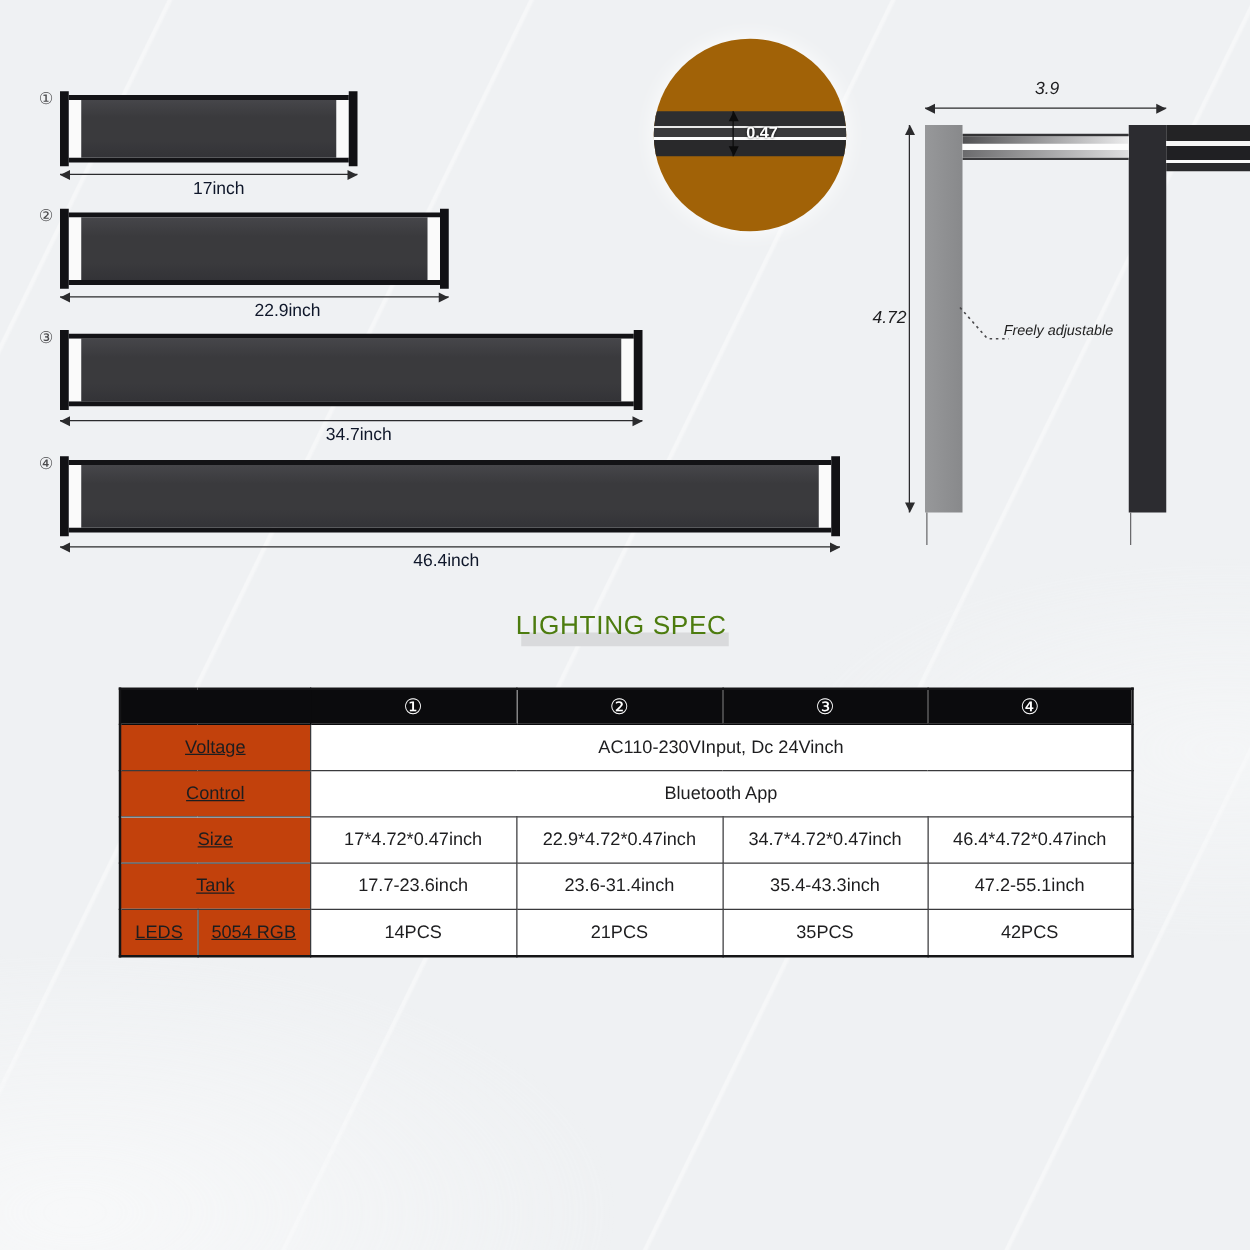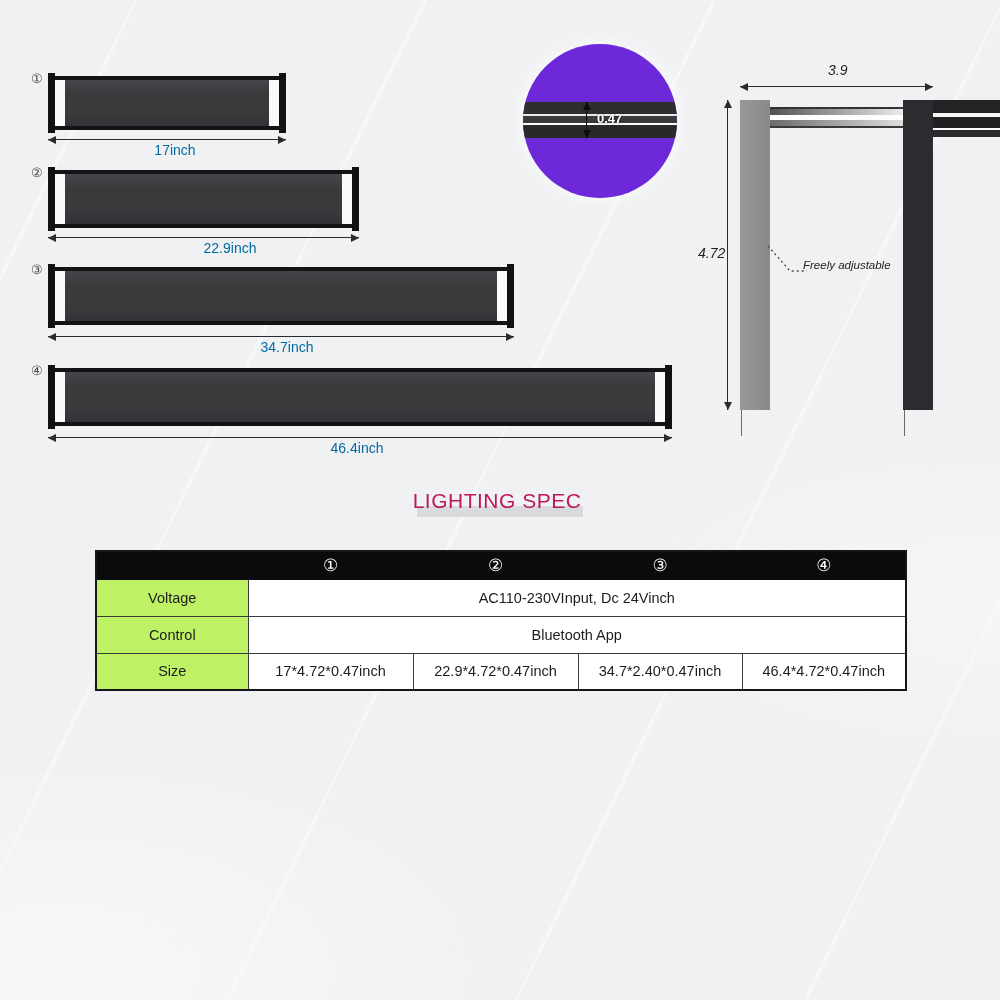--- a/index.html
+++ b/index.html
@@ -30,25 +30,25 @@
   .dim-h{position:absolute;height:1px;background:#2b2b2d;}
   .dim-h::before,.dim-h::after{content:"";position:absolute;top:-3.5px;
     border-top:4px solid transparent;border-bottom:4px solid transparent;}
   .dim-h::before{left:0;border-right:8px solid #2b2b2d;}
   .dim-h::after{right:0;border-left:8px solid #2b2b2d;}
   .dim-v{position:absolute;width:1px;background:#2b2b2d;}
   .dim-v::before{content:"";position:absolute;left:-3.5px;top:0;
     border-left:4px solid transparent;border-right:4px solid transparent;border-bottom:8px solid #2b2b2d;}
   .dim-v::after{content:"";position:absolute;left:-3.5px;bottom:0;
     border-left:4px solid transparent;border-right:4px solid transparent;border-top:8px solid #2b2b2d;}
-  .dim-label{position:absolute;transform:translateX(-50%);font-size:14px;color:#0369a1;white-space:nowrap;}
-
-  
-  .detail-circle{position:absolute;left:523px;top:44px;width:154px;height:154px;border-radius:50%;
-    background:#6d28d9;overflow:hidden;box-shadow:0 0 18px rgba(255,255,255,.9);}
+  .dim-label{position:absolute;transform:translateX(-50%);font-size:14px;color:#0f172a;white-space:nowrap;}
+
+  
+  .detail-circle{position:absolute;left:523px;top:31px;width:154px;height:154px;border-radius:50%;
+    background:#a16207;overflow:hidden;box-shadow:0 0 18px rgba(255,255,255,.9);}
   .cross-section{position:absolute;left:-12px;right:-12px;top:58px;height:36px;
     background:linear-gradient(#2e2e30 0 33%, #e9e9e9 33% 38%, #3a3a3c 38% 57%, #fdfdfd 57% 65%, #29292b 65% 100%);}
   .thick-label{position:absolute;left:74px;top:67px;font-size:13px;font-weight:bold;color:#fff;
     text-shadow:0 0 2px rgba(0,0,0,.8);}
   .thick-arrow{background:#0c0c0c;}
   .thick-arrow::before{border-bottom-color:#0c0c0c;}
   .thick-arrow::after{border-top-color:#0c0c0c;}
 
   
   .side-view{position:absolute;left:690px;top:40px;width:310px;height:400px;font-style:italic;}
@@ -64,31 +64,31 @@
     background-size:100% 2px,100% 6px,100% 6px,100% 2px;
     background-position:0 0,0 2px,0 13px,0 19px;background-repeat:no-repeat;}
   .edge-bar{position:absolute;left:243px;top:60px;width:67px;height:37px;
     background:linear-gradient(#232325 0 34%, #f5f5f5 34% 46%, #202023 46% 76%, #fafafa 76% 82%, #2a2a2c 82% 100%);}
   .note{position:absolute;left:113px;top:219px;font-size:11.5px;color:#222;white-space:nowrap;}
   .sv-label{position:absolute;font-size:14px;color:#1d1d1f;}
 
   
   .title-shadow{position:absolute;left:417px;top:506px;width:166px;height:11px;background:#d9dadc;}
   .page-title{position:absolute;left:497px;top:489px;transform:translateX(-50%);
-    font-size:21px;letter-spacing:.5px;color:#be185d;white-space:nowrap;z-index:2;}
+    font-size:21px;letter-spacing:.5px;color:#4d7c0f;white-space:nowrap;z-index:2;}
 
   
   table.spec{position:absolute;left:95px;top:550px;width:810px;border-collapse:collapse;
     table-layout:fixed;background:#fff;border:2px solid #151517;}
   table.spec td,table.spec th{border:1px solid #3a3a3c;padding:0 4px;text-align:center;
     font-size:14.5px;font-weight:normal;color:#1d1d1f;overflow:hidden;white-space:nowrap;}
   table.spec tr{height:37px;}
   table.spec tr.head{height:28px;}
   table.spec tr.head th{background:#0b0b0d;border-color:#0b0b0d;color:#fff;font-size:17px;}
-  td.lbl{background:#bef264;}
+  td.lbl{background:#c2410c;text-decoration:underline;}
   td.val{background:#fff;}
 </style>
 </head>
 <body>
 
 <div class="scene">
 
   <div class="light-bar" style="left:48px;top:76px;width:238px;height:54px">
     <span class="badge">①</span>
     <i class="rail top"></i>
@@ -192,19 +192,34 @@
       <td class="val" colspan="4">AC110-230VInput, Dc 24Vinch</td>
     </tr>
     <tr>
       <td class="lbl" colspan="2">Control</td>
       <td class="val" colspan="4">Bluetooth App</td>
     </tr>
     <tr>
       <td class="lbl" colspan="2">Size</td>
       <td class="val">17*4.72*0.47inch</td>
       <td class="val">22.9*4.72*0.47inch</td>
-      <td class="val">34.7*2.40*0.47inch</td>
+      <td class="val">34.7*4.72*0.47inch</td>
       <td class="val">46.4*4.72*0.47inch</td>
+    </tr>
+    <tr>
+      <td class="lbl" colspan="2">Tank</td>
+      <td class="val">17.7-23.6inch</td>
+      <td class="val">23.6-31.4inch</td>
+      <td class="val">35.4-43.3inch</td>
+      <td class="val">47.2-55.1inch</td>
+    </tr>
+    <tr style="height:38px">
+      <td class="lbl">LEDS</td>
+      <td class="lbl">5054 RGB</td>
+      <td class="val">14PCS</td>
+      <td class="val">21PCS</td>
+      <td class="val">35PCS</td>
+      <td class="val">42PCS</td>
     </tr>
     </tbody>
   </table>
 
 </div>
 
 </body></html>

